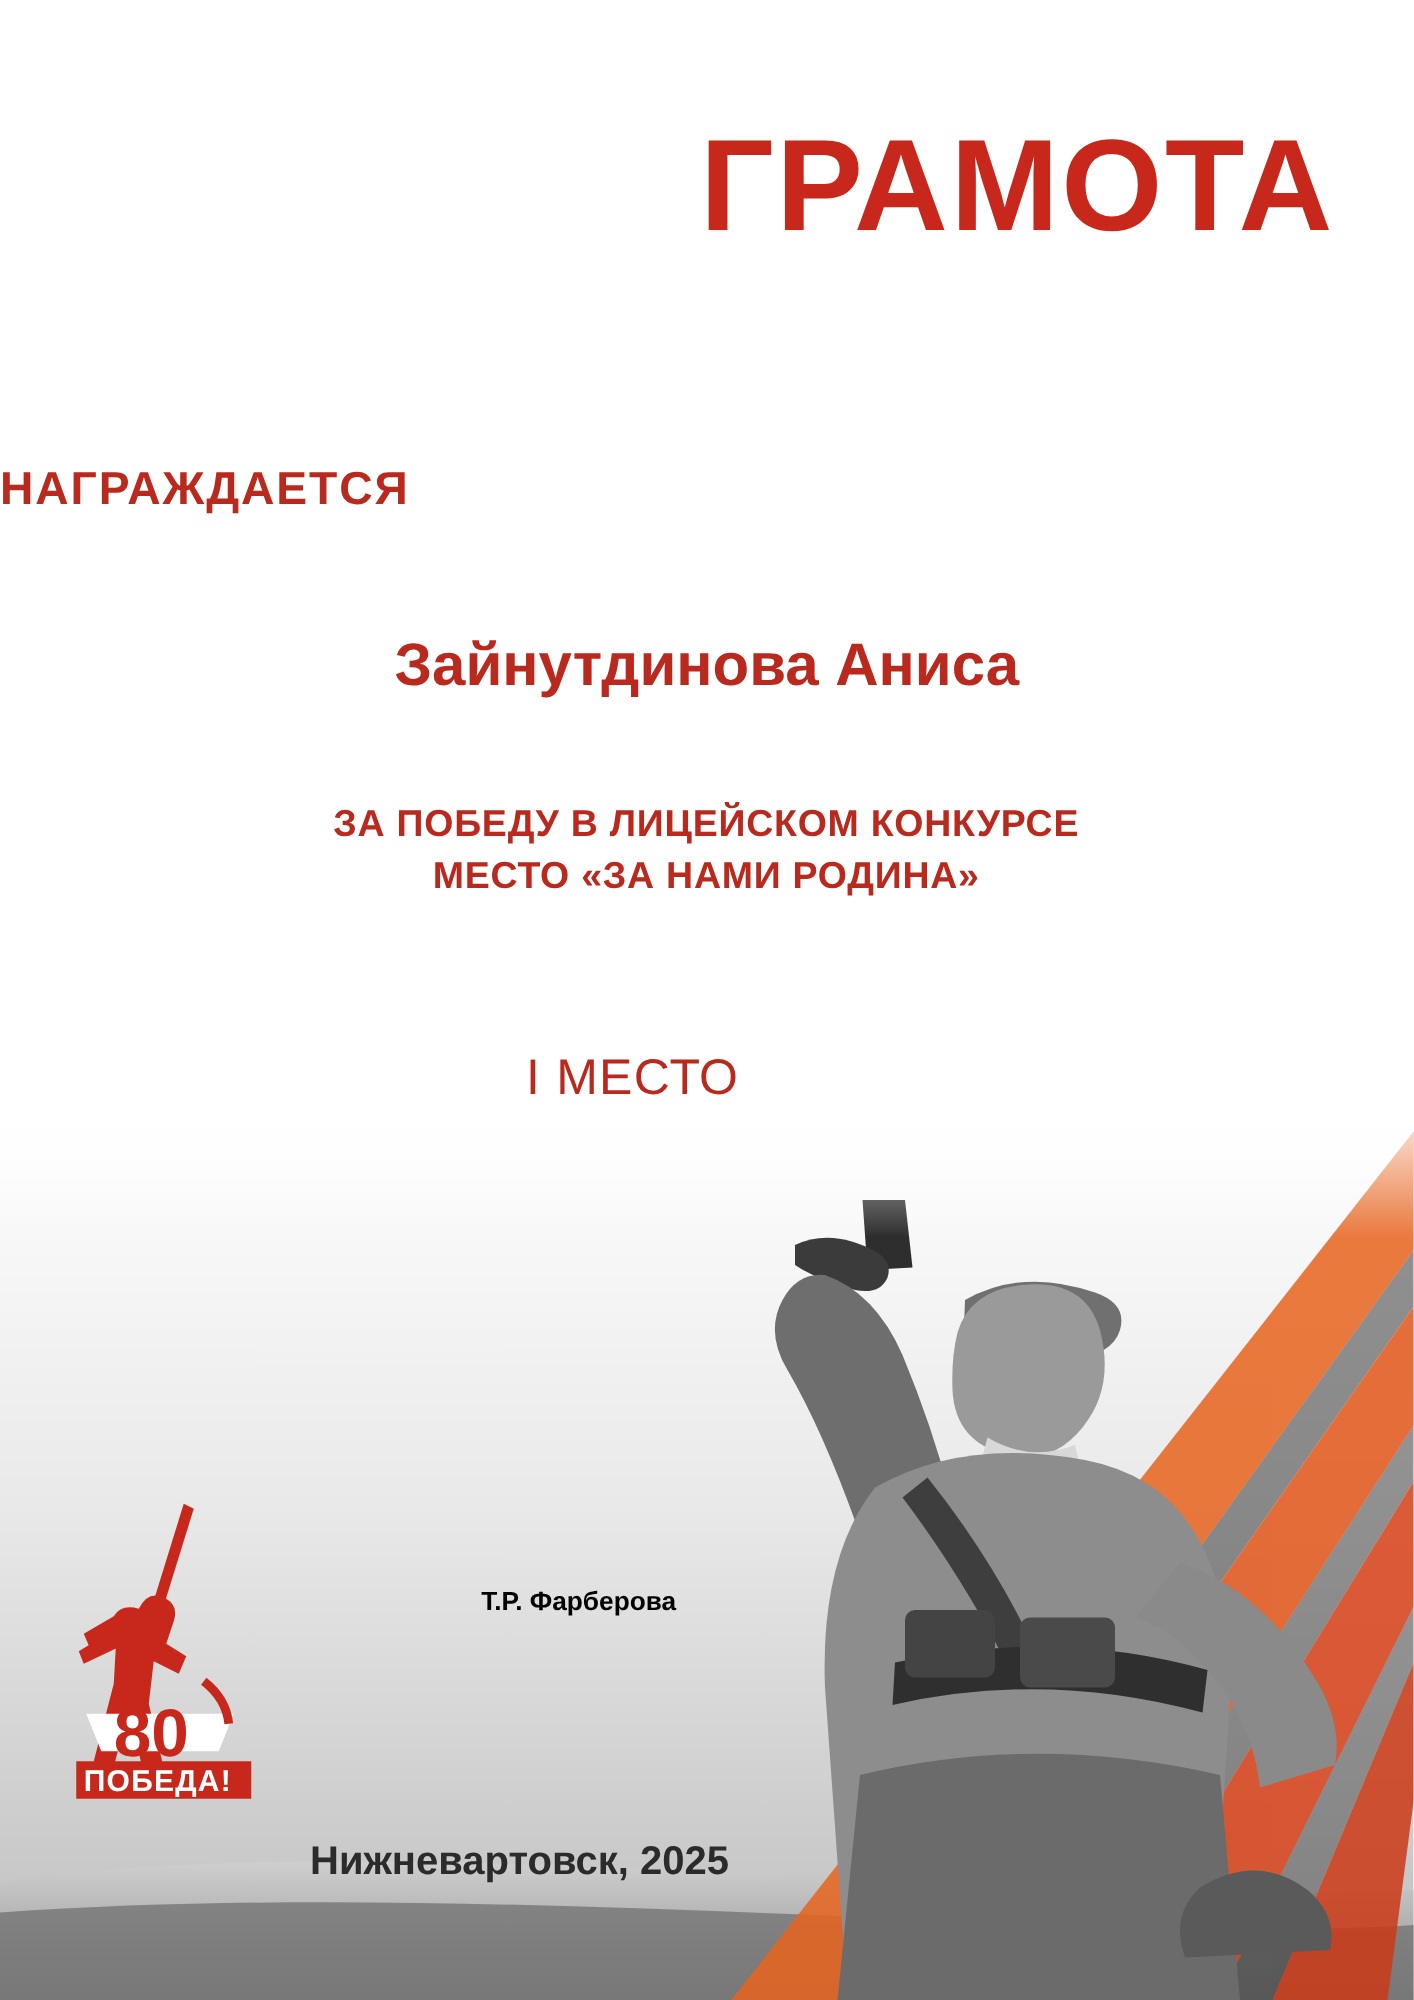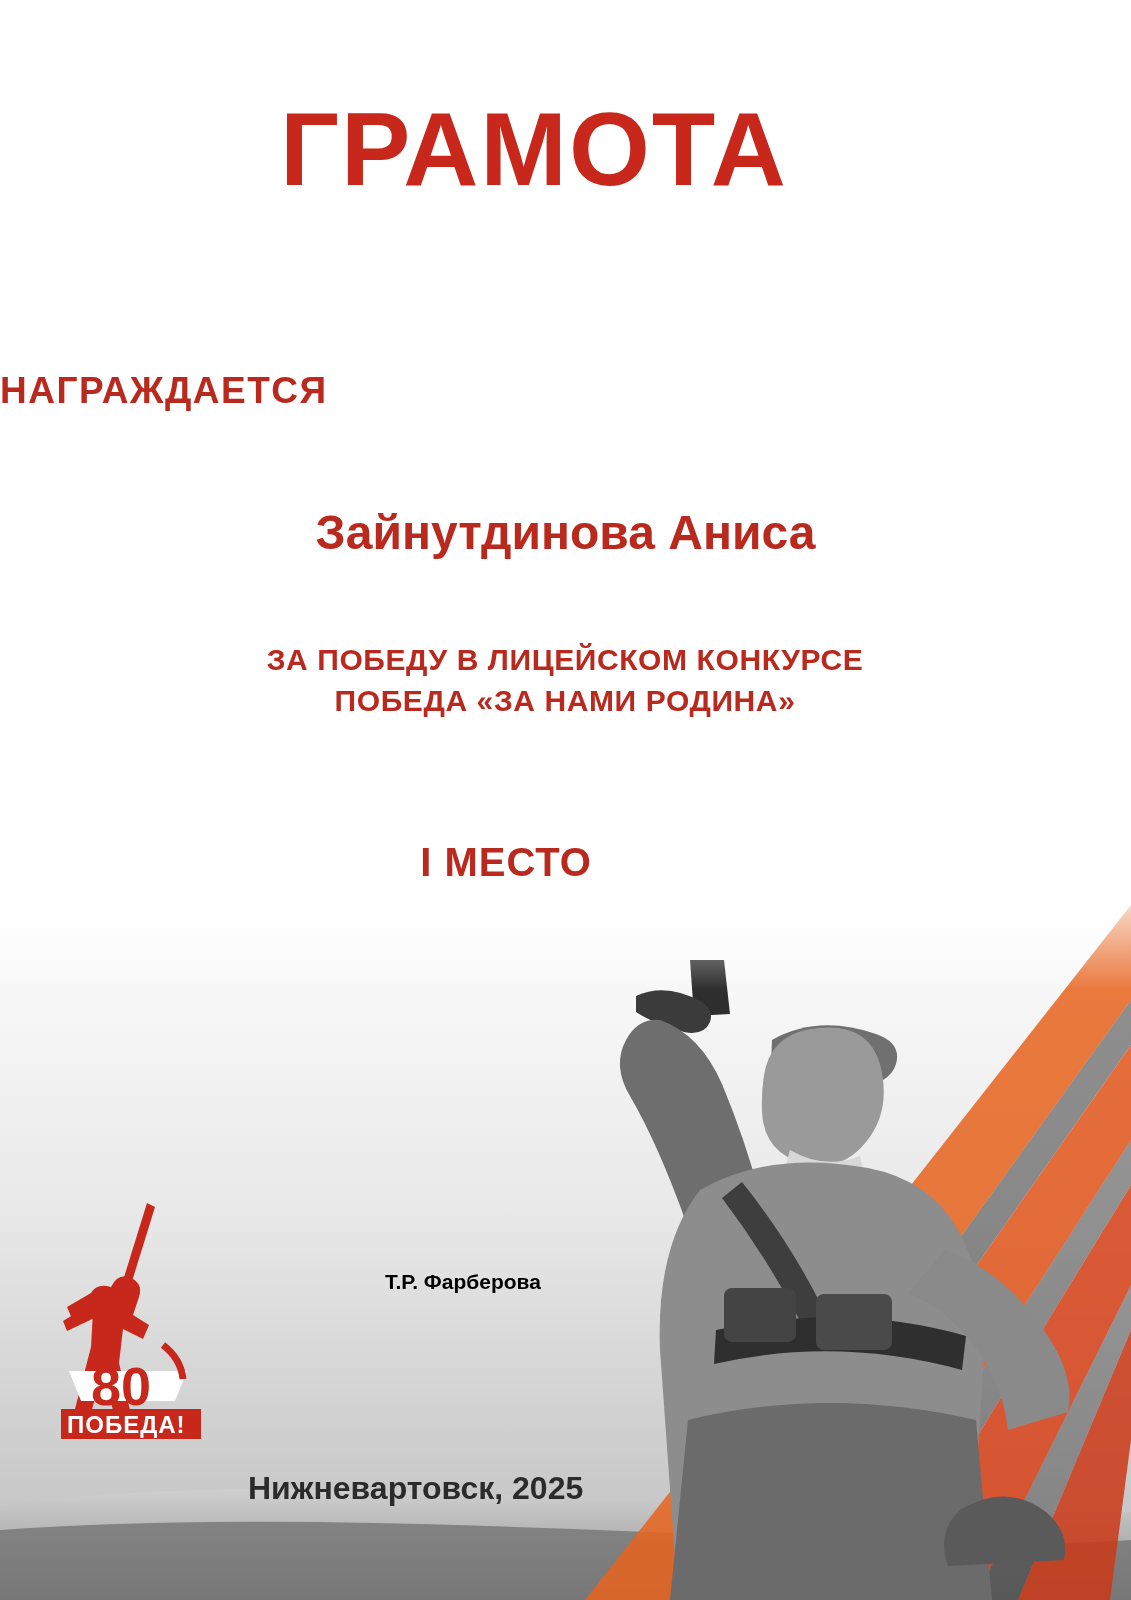--- a/index.html
+++ b/index.html
@@ -35,21 +35,21 @@
     top: 0;
     width: 1131px;
     height: 1600px;
   }
 
   .title {
     position: absolute;
     top: 95px;
     left: 0;
     width: 1068px;
-    text-align: center;
+    text-align: right;
     font-size: 104px;
     line-height: 1.05;
     font-weight: bold;
     letter-spacing: 2px;
     color: #c8281b;
     font-family: "Liberation Sans", sans-serif;
   }
 
   .awarded-label {
     position: absolute;
@@ -86,21 +86,21 @@
     color: #b9291d;
   }
 
   .place {
     position: absolute;
     top: 840px;
     left: 0;
     width: 1012px;
     text-align: center;
     font-size: 40px;
-    font-weight: bold;
+    font-weight: normal;
     letter-spacing: 1px;
     color: #b9291d;
   }
 
   .signatory-role {
     position: absolute;
     top: 980px;
     left: 78px;
     width: 420px;
     font-size: 26px;
@@ -211,21 +211,21 @@
   </svg>
 
   <div class="content">
 
     <div class="title">ГРАМОТА</div>
 
     <div class="awarded-label">НАГРАЖДАЕТСЯ</div>
 
     <div class="recipient">Зайнутдинова Аниса</div>
 
-    <div class="reason">ЗА ПОБЕДУ В ЛИЦЕЙСКОМ КОНКУРСЕ ПОБЕДА «ЗА НАМИ РОДИНА»</div>
+    <div class="reason">ЗА ПОБЕДУ В ЛИЦЕЙСКОМ КОНКУРСЕ МЕСТО «ЗА НАМИ РОДИНА»</div>
 
     <div class="place">I МЕСТО</div>
 
 
     <div class="signatory-name">Т.Р. Фарберова</div>
 
     <div class="city-year">Нижневартовск, 2025</div>
 
     <div class="emblem">
       <svg viewBox="0 0 150 250" xmlns="http://www.w3.org/2000/svg">

